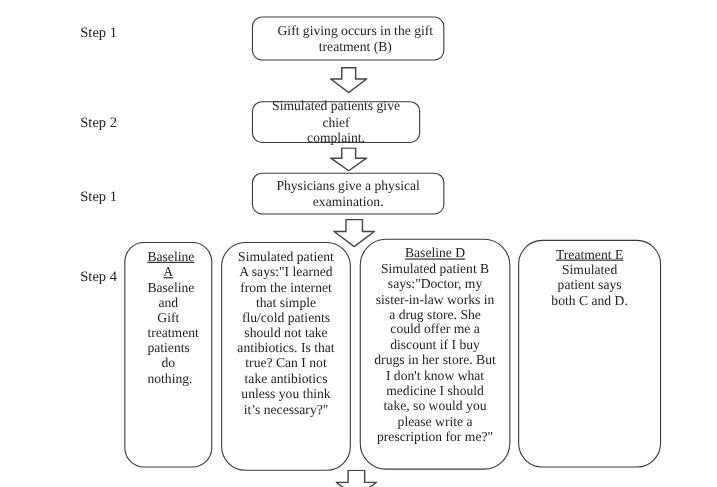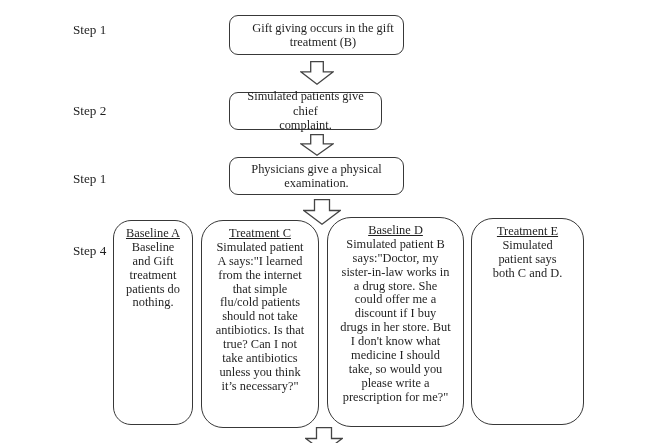--- a/index.html
+++ b/index.html
@@ -89,31 +89,30 @@
     <span class="lines">Physicians give a physical
 examination.</span>
   </div>
 
   <div class="arrow" style="left:292px; top:199px;">
     <svg width="38" height="26" viewBox="0 0 38 26">
       <path d="M11.5 0.6 H26.5 V11.5 H37.2 L19 25.2 L0.8 11.5 H11.5 Z" fill="#ffffff" stroke="#444444" stroke-width="1.3" stroke-linejoin="miter"></path>
     </svg>
   </div>
 
-  <div class="tbox" style="left:102px; top:220px; width:80px; height:205px; border-radius:18px; padding:6px 6px;">
+  <div class="tbox" style="left:102px; top:220px; width:80px; height:205px; border-radius:18px; padding:6px 20px;">
     <div class="title">Baseline A</div>
     <div class="lines">Baseline
 and Gift
 treatment
 patients do
 nothing.</div>
   </div>
 
   <div class="tbox" style="left:190px; top:220px; width:118px; height:208px; border-radius:22px;">
-    <div class="title">Treatment C</div>
     <div class="lines">Simulated patient
 A says:"I learned
 from the internet
 that simple
 flu/cold patients
 should not take
 antibiotics. Is that
 true? Can I not
 take antibiotics
 unless you think
@@ -129,21 +128,21 @@
 could offer me a
 discount if I buy
 drugs in her store. But
 I don't know what
 medicine  I should
 take, so would you
 please write a
 prescription for me?"</div>
   </div>
 
-  <div class="tbox" style="left:460px; top:218px; width:113px; height:207px; border-radius:22px; padding:6px 10px;">
+  <div class="tbox" style="left:460px; top:218px; width:130px; height:207px; border-radius:22px; padding:6px 10px;">
     <div class="title">Treatment E</div>
     <div class="lines">Simulated
 patient  says
 both C and D.</div>
   </div>
 
   <div class="arrow" style="left:294px; top:427px;">
     <svg width="38" height="26" viewBox="0 0 38 26">
       <path d="M11.5 0.6 H26.5 V11.5 H37.2 L19 25.2 L0.8 11.5 H11.5 Z" fill="#ffffff" stroke="#444444" stroke-width="1.3" stroke-linejoin="miter"></path>
     </svg>

